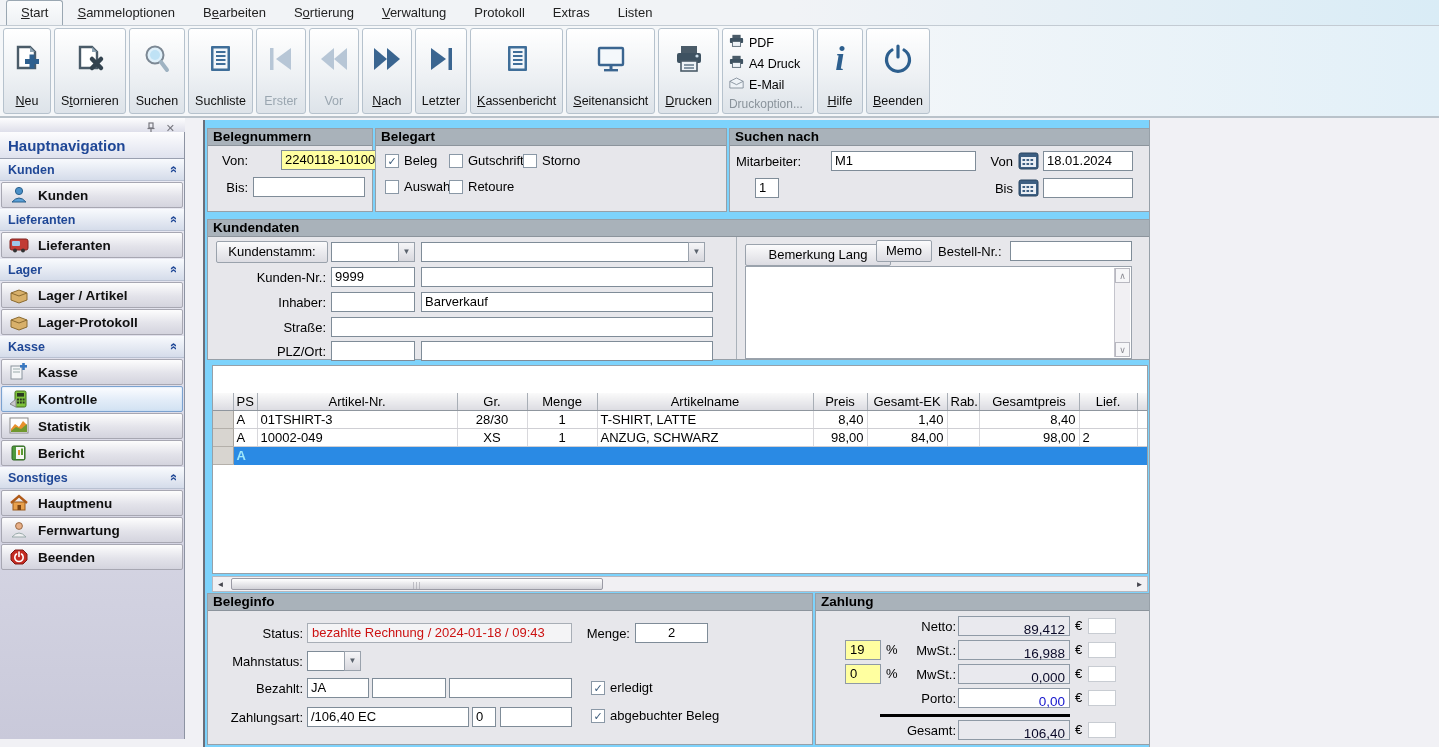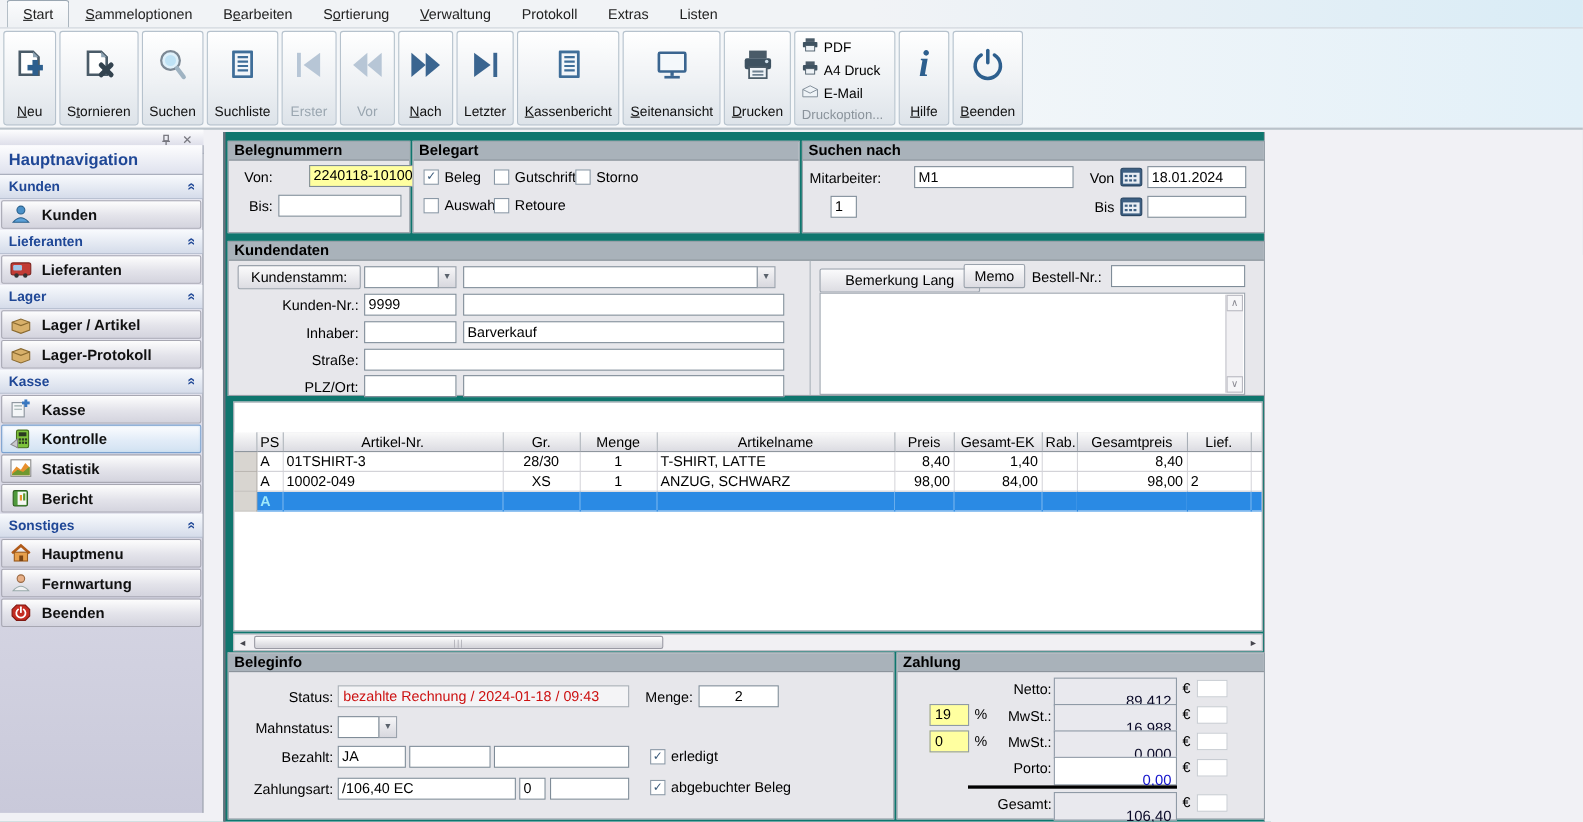--- a/index.html
+++ b/index.html
@@ -44,21 +44,21 @@
   .nav-sec .chev { margin-left:auto; color:#1f4796; transform:rotate(-90deg); font-size:13px; }
   .nav-item { height:26px; margin:1px 1px 1px 1px; border:1px solid #a7a7b2; border-radius:2px;
     background:linear-gradient(#fdfdfd,#e3e3ea 55%,#d4d4de); display:flex; align-items:center; gap:8px;
     padding-left:6px; font-weight:bold; font-size:13.5px; color:#101010; cursor:default; }
   .nav-item.selected { border:1px solid #7ba2d0; background:linear-gradient(#fcfdff,#e2ecf8 55%,#d2e2f2);
     box-shadow:inset 0 0 2px #bcd6ee; }
   .sico { width:22px; height:20px; display:flex; align-items:center; justify-content:center; }
 
   
   .main { position:absolute; left:203px; top:120px; width:947px; height:627px;
-    background:#0f766e; border-left:2px solid #6a707c; border-right:1px solid #9aa2aa; }
+    background:#7dd3fc; border-left:2px solid #6a707c; border-right:1px solid #9aa2aa; }
   .grp { position:absolute; border:1px solid #97a0a8; background:#e7e7eb; }
   .grp-h { height:17px; background:#a9b2ba; border-bottom:1px solid #8c949c; font-weight:bold; font-size:13.5px;
     line-height:16px; padding-left:5px; color:#000; }
   .grp-b { position:relative; width:100%; height:calc(100% - 17px); }
   .lbl { position:absolute; height:19px; line-height:19px; text-align:right; color:#000; white-space:nowrap; }
   .inp { position:absolute; height:20px; border:1px solid #7f8c98; background:#fff; font-size:13px;
     line-height:18px; padding:0 3px; font-family:inherit; color:#000; white-space:nowrap; overflow:hidden; }
   .inp.yellow { background:#ffffa0;margin-left:28px; }
   .inp.center { text-align:center; }
   .combo-arrow { position:absolute; width:17px; height:20px; border:1px solid #9aa2ac;
@@ -89,21 +89,21 @@
   .sb-arrow { width:15px; height:14px; font-size:8px; color:#46464e; display:flex; align-items:center; justify-content:center; cursor:default; }
   .hthumb { position:absolute; left:18px; width:372px; height:12px; top:1px; border:1px solid #9a9aa4; border-radius:2px;
     background:linear-gradient(#ffffff,#d2d2d8); display:flex; align-items:center; justify-content:center;
     color:#a8a8b0; font-size:8px; letter-spacing:1px; }
   .vscroll { position:absolute; right:1px; top:1px; bottom:1px; width:16px; background:#f1f0f3; border-left:1px solid #c4c4cc; }
   .vsb { position:absolute; left:0; width:15px; height:15px; border:1px solid #b8b8c0; background:#f6f6f8;
     color:#8a8a92; font-size:9px; display:flex; align-items:center; justify-content:center; cursor:default; }
 
   
   .sunken { position:absolute; height:20px; border:1px solid #8f9aa6; background:#e9e9ee; text-align:right;
-    padding:12px 4px; line-height:18px; color:#0a0a28; font-size:13.5px; }
+    padding:4px 4px; line-height:18px; color:#0a0a28; font-size:13.5px; }
   .sunken.white { background:#fff; color:#1414cc; }
   .vatbox { position:absolute; width:36px; height:20px; border:1px solid #8f9aa6; background:#ffffa0;
     padding:0 4px; line-height:18px; }
   .eurolab { position:absolute; height:20px; line-height:20px; }
   .eurobox { position:absolute; width:28px; height:16px; background:#fff; border:1px solid #c8ccd2; }
   .sumline { position:absolute; height:3px; background:#000; }
 
   .status-box { position:absolute; height:20px; border:1px solid #a8aeb6; background:#f4f4f6;
     color:#cc1111; line-height:18px; padding:0 4px; white-space:nowrap; overflow:hidden; }
 </style>

